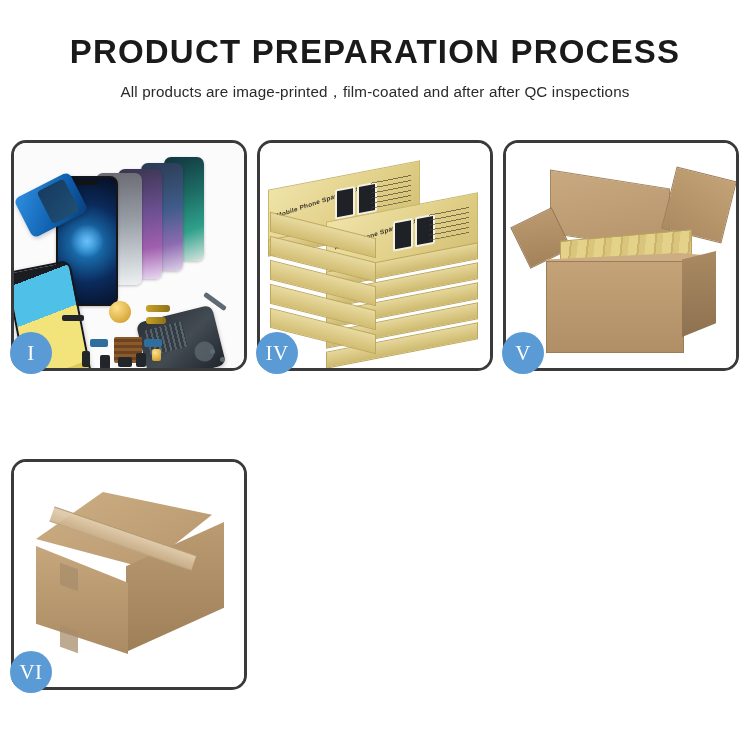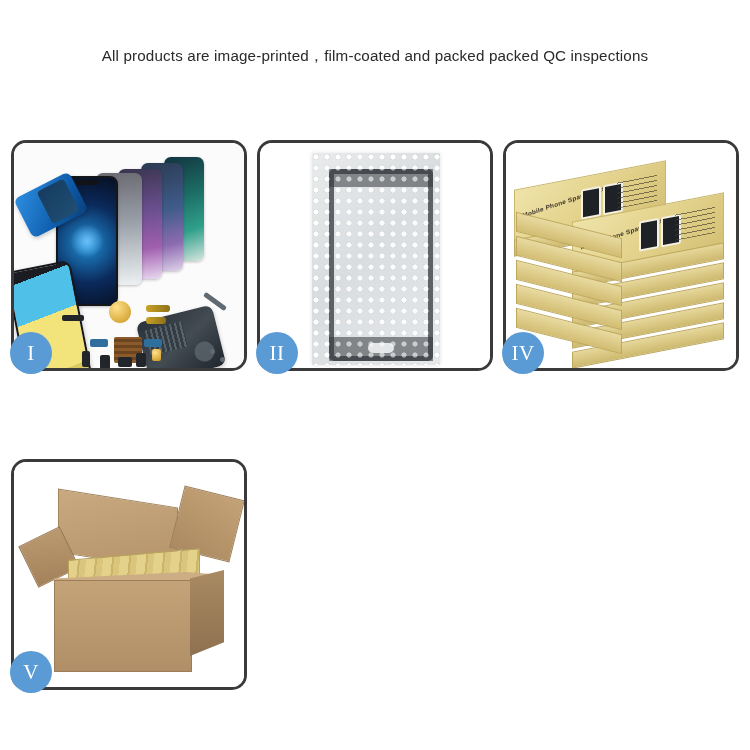--- a/index.html
+++ b/index.html
@@ -314,21 +314,22 @@
     position:absolute; width:18px; height:22px;
     background: rgba(168,142,108,.75);
   }
   .tape-tab.t1{ left:46px; top:104px; transform: skewY(20deg); }
   .tape-tab.t2{ left:46px; top:166px; transform: skewY(20deg); }
 </style>
 </head>
 <body>
 
 <div class="header">
-  <div class="page-subtitle">All products are image-printed，film-coated and packed packed QC inspections</div>
+  <div class="page-title">PRODUCT PREPARATION PROCESS</div>
+  <div class="page-subtitle">All products are image-printed，film-coated and after after QC inspections</div>
 </div>
 
 <div class="grid">
 
   <div class="panel">
     <div class="panel-inner p1">
       <div class="phone ph-fan1"></div>
       <div class="phone ph-fan2"></div>
       <div class="phone ph-fan3"></div>
       <div class="phone ph-fan4"></div>
@@ -351,33 +352,20 @@
       <div class="prt dark" style="left:104px;top:214px;width:14px;height:10px;"></div>
       <div class="prt dark" style="left:122px;top:210px;width:10px;height:14px;"></div>
       <div class="prt gold" style="left:138px;top:206px;width:9px;height:12px;"></div>
       <div class="prt" style="left:188px;top:156px;width:26px;height:5px;transform:rotate(36deg);"></div>
       <div class="prt" style="left:196px;top:206px;width:5px;height:5px;border-radius:50%;"></div>
       <div class="prt" style="left:206px;top:214px;width:5px;height:5px;border-radius:50%;"></div>
     </div>
     <div class="badge">I</div>
   </div>
 
-  <div class="panel">
-    <div class="panel-inner p2">
-      <div class="bubble-bg">
-        <div class="screen-outline">
-          <div class="topbar"></div>
-          <div class="botbar"></div>
-          <div class="home-btn"></div>
-        </div>
-        <div class="bubble-overlay"></div>
-      </div>
-    </div>
-    <div class="badge">II</div>
-  </div>
 
 
   <div class="panel">
     <div class="panel-inner p4">
       <div class="stack">
 
         <div class="box-lid" style="left:4px;top:24px;">
           <div class="lbl">Mobile Phone Spare Parts</div>
           <div class="mini a"></div>
           <div class="mini b"></div>
@@ -415,14 +403,25 @@
       <div class="flap-right"></div>
       <div class="flap-left"></div>
       <div class="fill-boxes"></div>
       <div class="carton-rim"></div>
       <div class="carton-body"></div>
       <div class="carton-side"></div>
     </div>
     <div class="badge">V</div>
   </div>
 
+  <div class="panel">
+    <div class="panel-inner p6">
+      <div class="sealed-top"></div>
+      <div class="sealed-right"></div>
+      <div class="sealed-front"></div>
+      <div class="tape"></div>
+      <div class="tape-tab t1"></div>
+      <div class="tape-tab t2"></div>
+    </div>
+    <div class="badge">VI</div>
+  </div>
 
 </div>
 
 </body></html>

